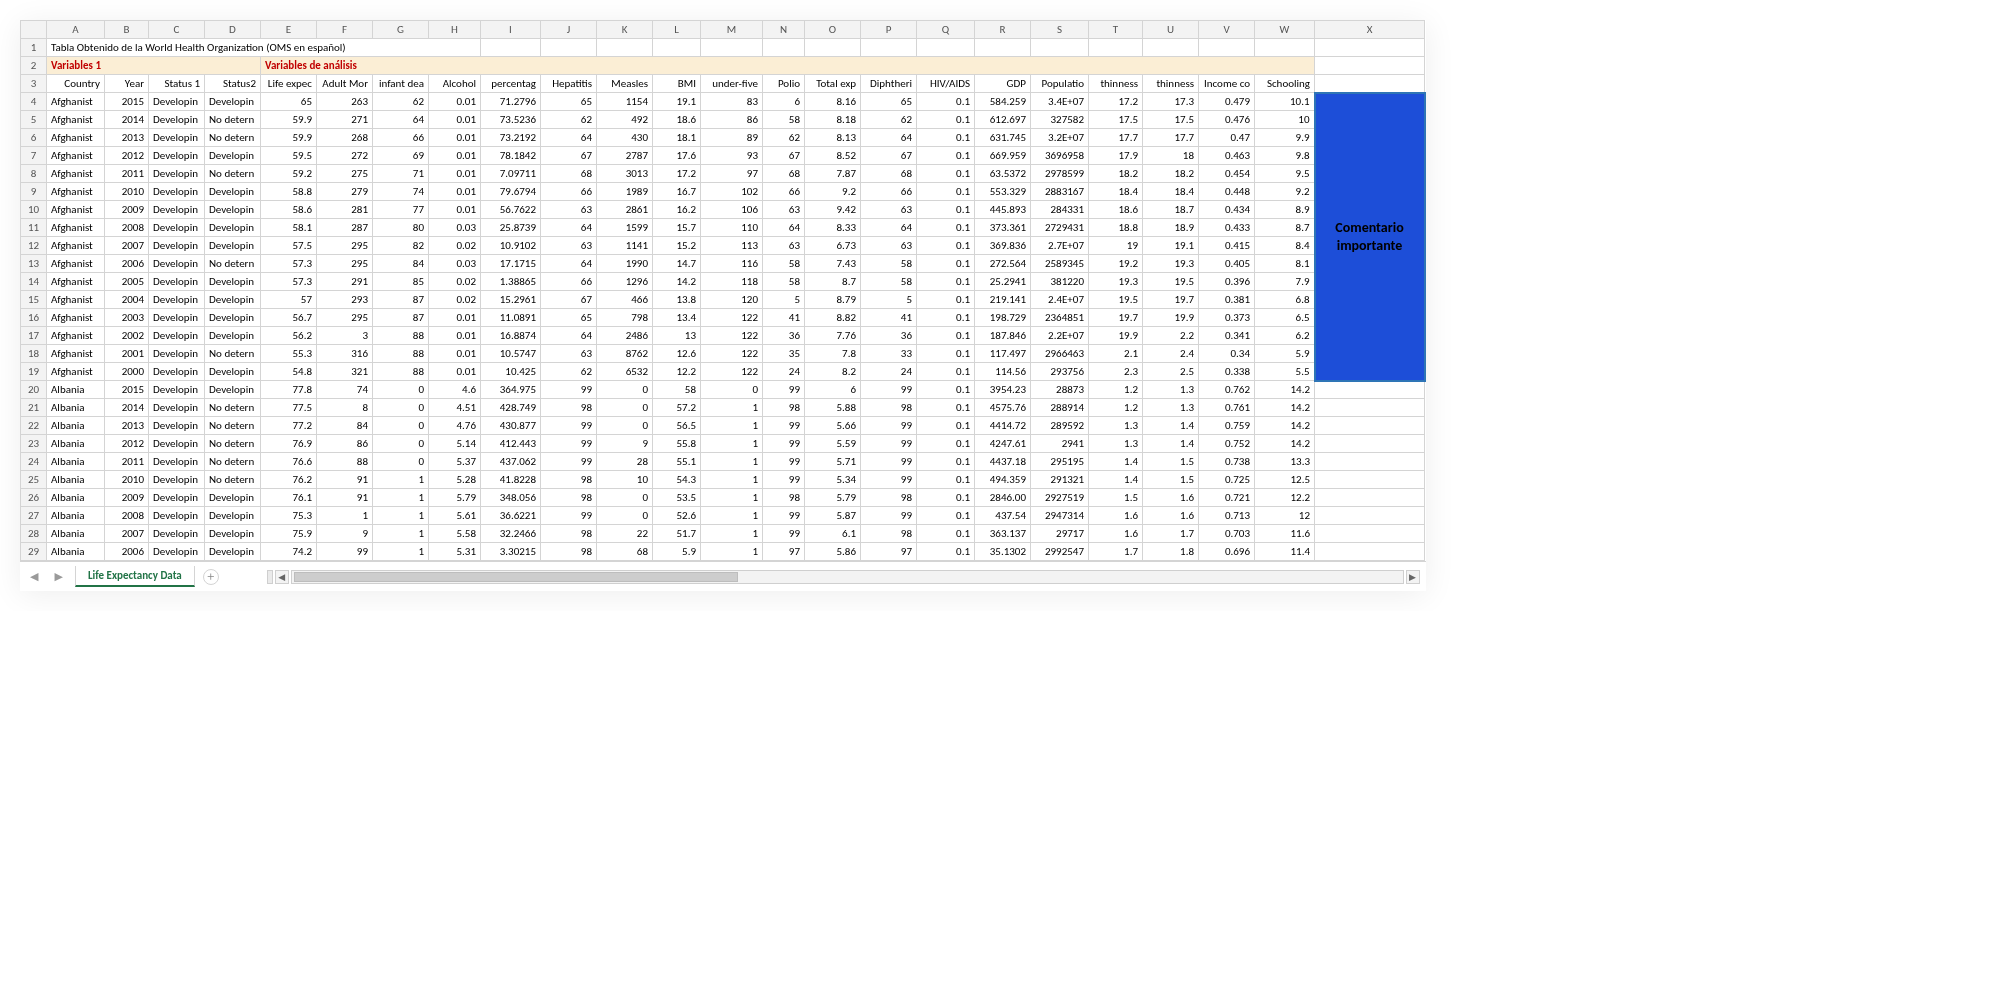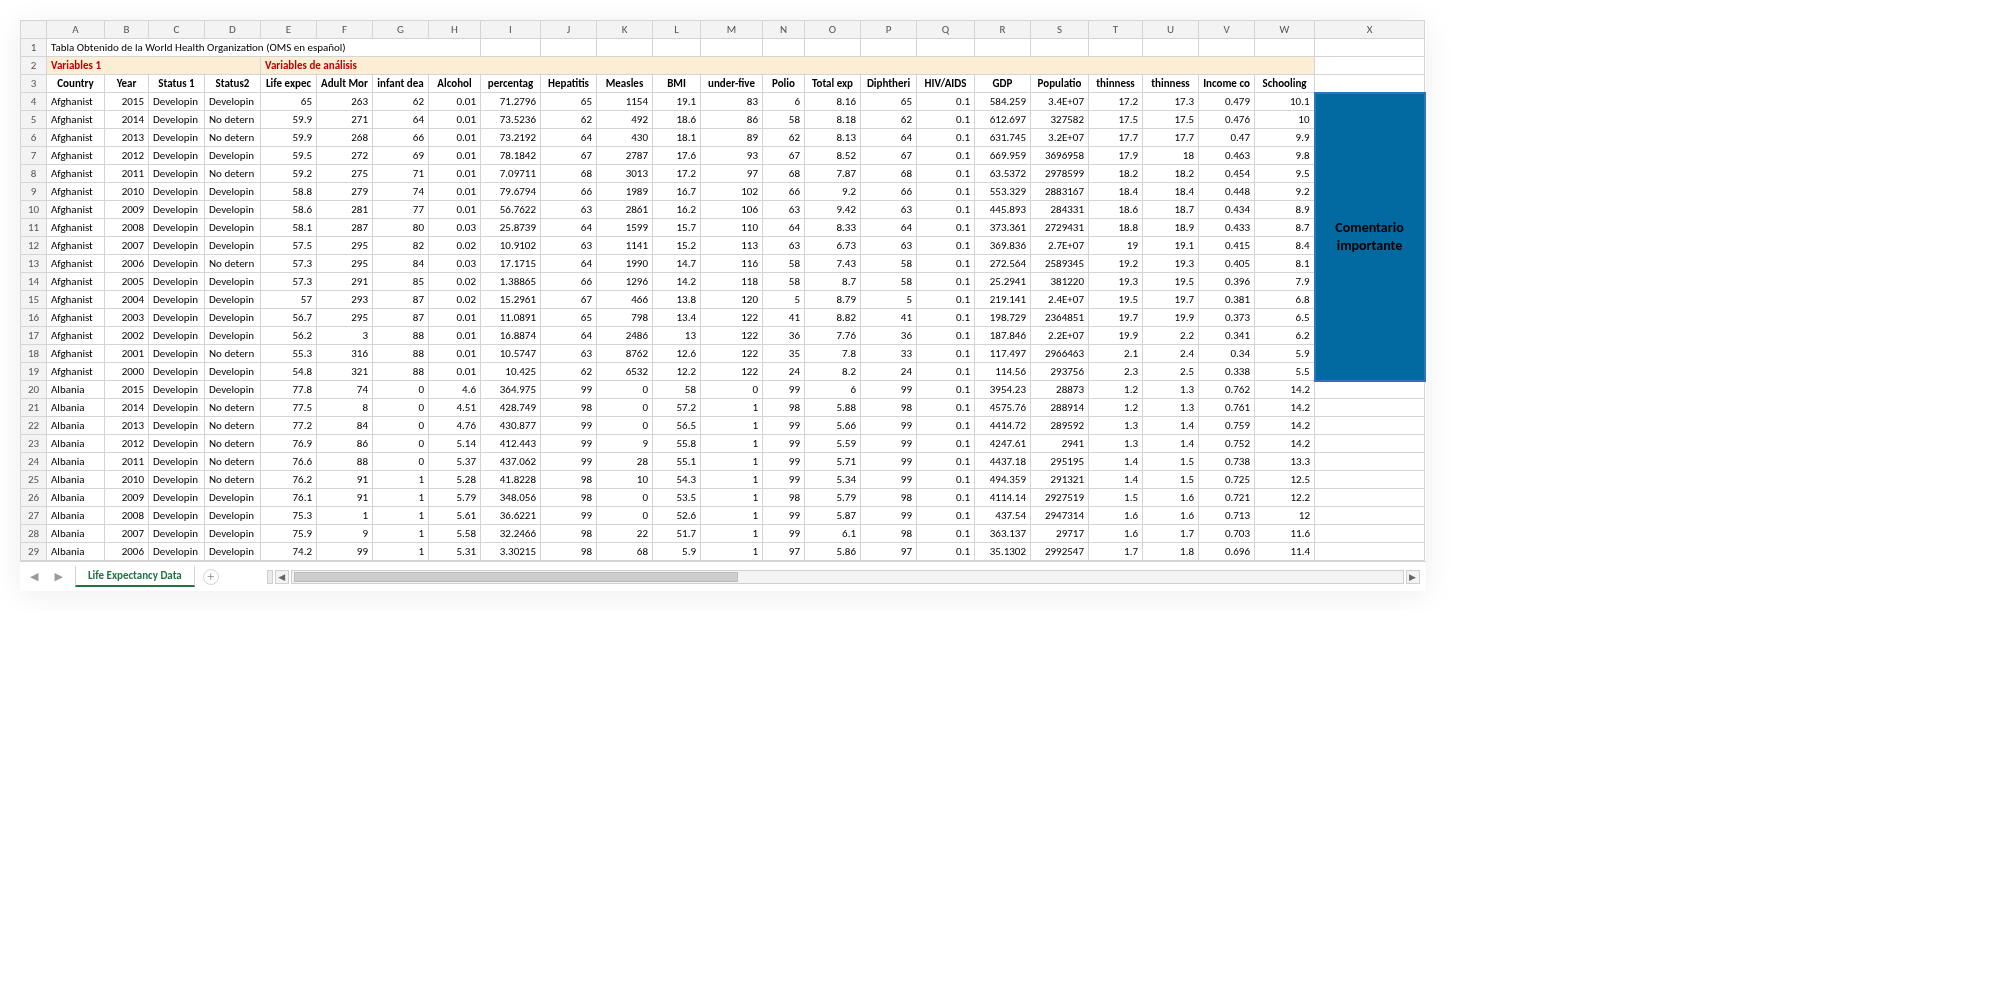--- a/index.html
+++ b/index.html
@@ -52,28 +52,28 @@
   .cM{width:62px} .cN{width:42px} .cO{width:56px} .cP{width:56px}
   .cQ{width:58px} .cR{width:56px} .cS{width:58px} .cT{width:54px}
   .cU{width:56px} .cV{width:56px} .cW{width:60px} .cX{width:110px}
 
   .r1-title { font-weight: normal; }
   .r2-vars  { background:#fbeed5; color:#c00000; font-weight: bold; text-align:left; }
   .r3-hdr   { }
   .num      { text-align:right; }
   .txt      { text-align:left; }
   .highlight {
-    background:#0369a1;
+    background:#1d4ed8;
     font-weight: bold;
     text-align:center;
     font-size: 14px;
     line-height: 1.25;
     border: 2px solid #2e75b6;
   }
-  .r3-hdr td { text-align:center;font-weight:bold; }
+  .r3-hdr td { text-align:right; }
 
   
   .footer {
     display:flex;
     align-items:center;
     gap:8px;
     border-top:1px solid #d4d4d4;
     padding:4px 6px;
     font-size:11px;
     background:#fff;
@@ -839,21 +839,21 @@
           <td class="num">5.79</td>
           <td class="num">348.056</td>
           <td class="num">98</td>
           <td class="num">0</td>
           <td class="num">53.5</td>
           <td class="num">1</td>
           <td class="num">98</td>
           <td class="num">5.79</td>
           <td class="num">98</td>
           <td class="num">0.1</td>
-          <td class="num">4114.14</td>
+          <td class="num">2846.00</td>
           <td class="num">2927519</td>
           <td class="num">1.5</td>
           <td class="num">1.6</td>
           <td class="num">0.721</td>
           <td class="num">12.2</td>
           <td></td>
         </tr>
         <tr>
           <th class="rowhead">27</th>
           <td class="txt">Albania</td>

